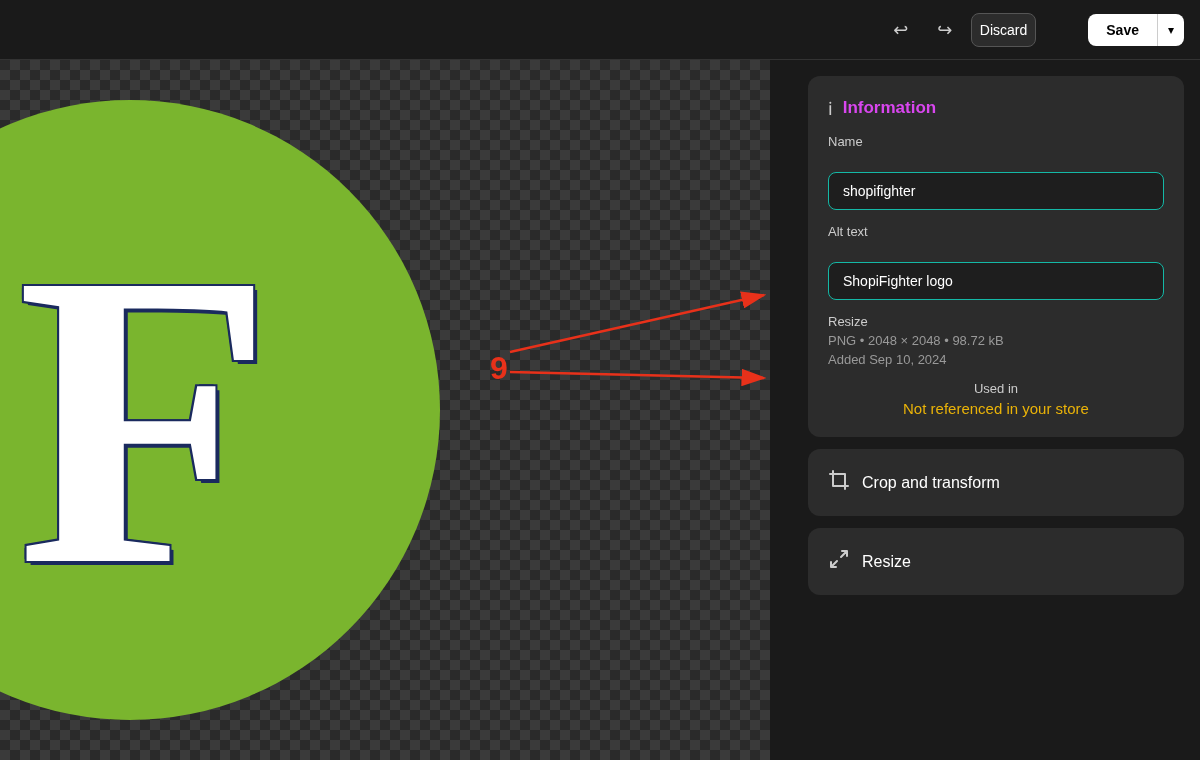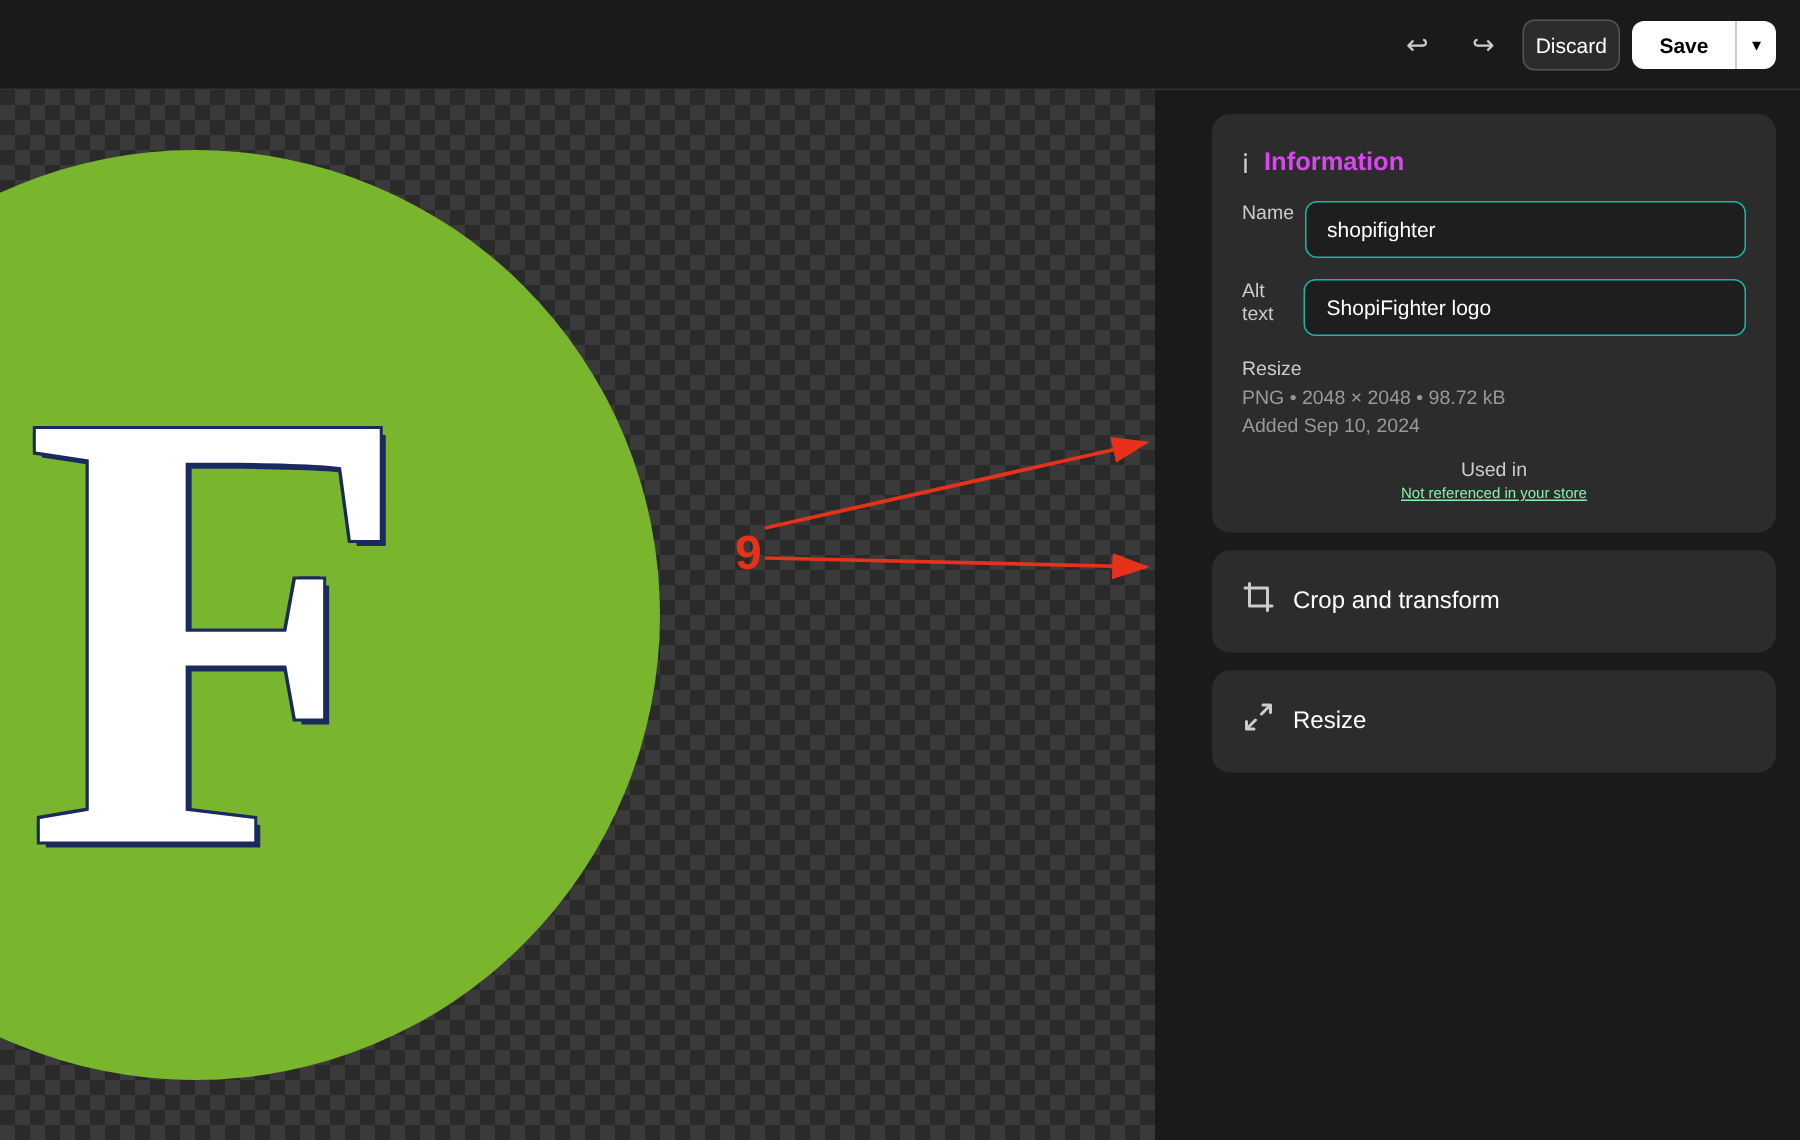--- a/index.html
+++ b/index.html
@@ -49,20 +49,21 @@
       cursor: pointer;
       font-size: 14px;
       font-weight: 500;
     }
 
     .btn-save-group {
       display: flex;
       align-items: stretch;
       border-radius: 8px;
       overflow: hidden;
+      margin-left: 44px;
     }
     .btn-save {
       background: #fff;
       border: none;
       color: #000;
       padding: 8px 18px;
       cursor: pointer;
       font-size: 14px;
       font-weight: 600;
     }
@@ -186,22 +187,22 @@
       color: #ccc;
     }
     .info-header-title {
       font-size: 17px;
       font-weight: 600;
       color: #d946ef;
     }
 
     .field-group {
       display: flex;
-      flex-direction: row;
-      gap: 7px;
+      flex-direction: column;
+      gap: 23px;
     }
     .field-label {
       font-size: 13px;
       font-weight: 500;
       color: #ccc;
     }
     .field-input {
       background: #1e1e1e;
       border: 1px solid #14b8a6;
       border-radius: 8px;
@@ -232,23 +233,22 @@
       flex-direction: column;
       gap: 4px;
       align-items: center;
     }
     .used-in-label {
       font-size: 13px;
       font-weight: 500;
       color: #ccc;
     }
     .used-in-value {
-      font-size: 10px;
-      color: #86efac;
-      text-decoration: underline;
+      font-size: 15px;
+      color: #eab308;
     }
 
     
     .action-card {
       background: #2c2c2c;
       border-radius: 12px;
       padding: 20px 20px;
       display: flex;
       align-items: center;
       gap: 12px;

